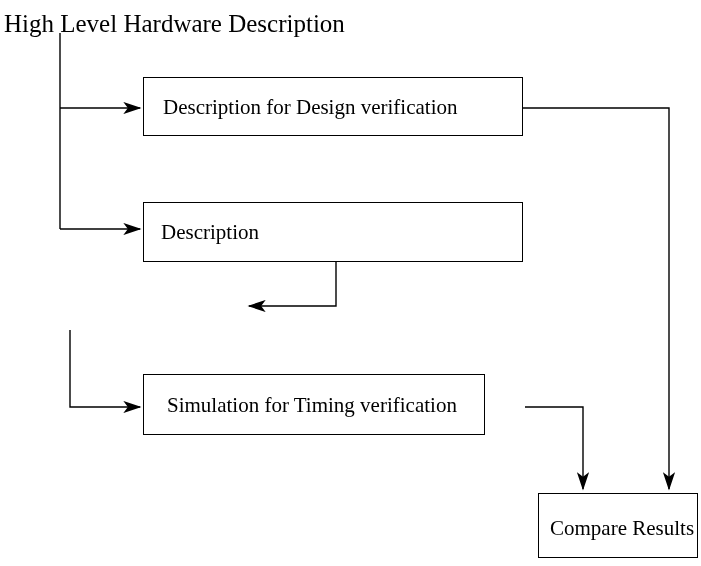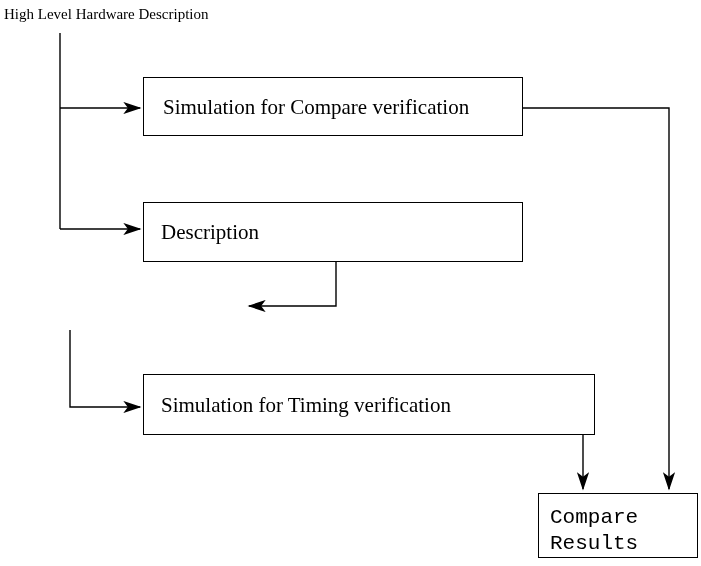--- a/index.html
+++ b/index.html
@@ -29,32 +29,32 @@
     border: 1.4px solid #000000;
     background: #ffffff;
     display: flex;
     align-items: center;
     font-size: 21px;
     line-height: 26px;
     white-space: nowrap;
   }
   .node.wrap {
     white-space: normal;
-    align-items: flex-end;
-    font-family: Liberation Mono, monospace;
+    align-items: center;
   }
   .free-label {
     position: absolute;
-    font-size: 15px;
+    font-size: 25px;
     line-height: 24px;
     white-space: nowrap;
+    margin-top: 10px;
   }
   #box-design-sim   { left: 143px; top:  77px; width: 380px; height: 59px; padding-left: 19px; }
   #box-synthesizer  { left: 143px; top: 202px; width: 380px; height: 60px; padding-left: 17px; }
-  #box-timing-sim   { left: 143px; top: 374px; width: 452px; height: 61px; padding-left: 17px; }
+  #box-timing-sim   { left: 143px; top: 374px; width: 342px; height: 61px; padding-left: 23px; }
   #box-compare      { left: 538px; top: 493px; width: 160px; height: 65px; padding-left: 11px; padding-top: 5px; line-height: 26px; }
   #label-title      { left: 4px;  top: 2px; }
   #label-detailed   { left: 56px; top: 292px; }
 </style>
 </head>
 <body>
 
 <div class="canvas">
 
   <svg class="wires" viewBox="0 0 701 566" xmlns="http://www.w3.org/2000/svg">
@@ -70,21 +70,21 @@
       <path d="M523,108 H669 V489" marker-end="url(#arrow)"></path>
       <path d="M336,262 V306 H249" marker-end="url(#arrow)"></path>
       <path d="M70,330 V407 H140" marker-end="url(#arrow)"></path>
       <path d="M525,407 H583 V489" marker-end="url(#arrow)"></path>
     </g>
   </svg>
 
   <div class="free-label" id="label-title">High Level Hardware Description</div>
 
   <div class="node" id="box-design-sim">
-    <span>Simulation for Compare verification</span>
+    <span>Description for Design verification</span>
   </div>
 
   <div class="node" id="box-synthesizer">
     <span>Description</span>
   </div>
 
 
   <div class="node" id="box-timing-sim">
     <span>Simulation for Timing verification</span>
   </div>

